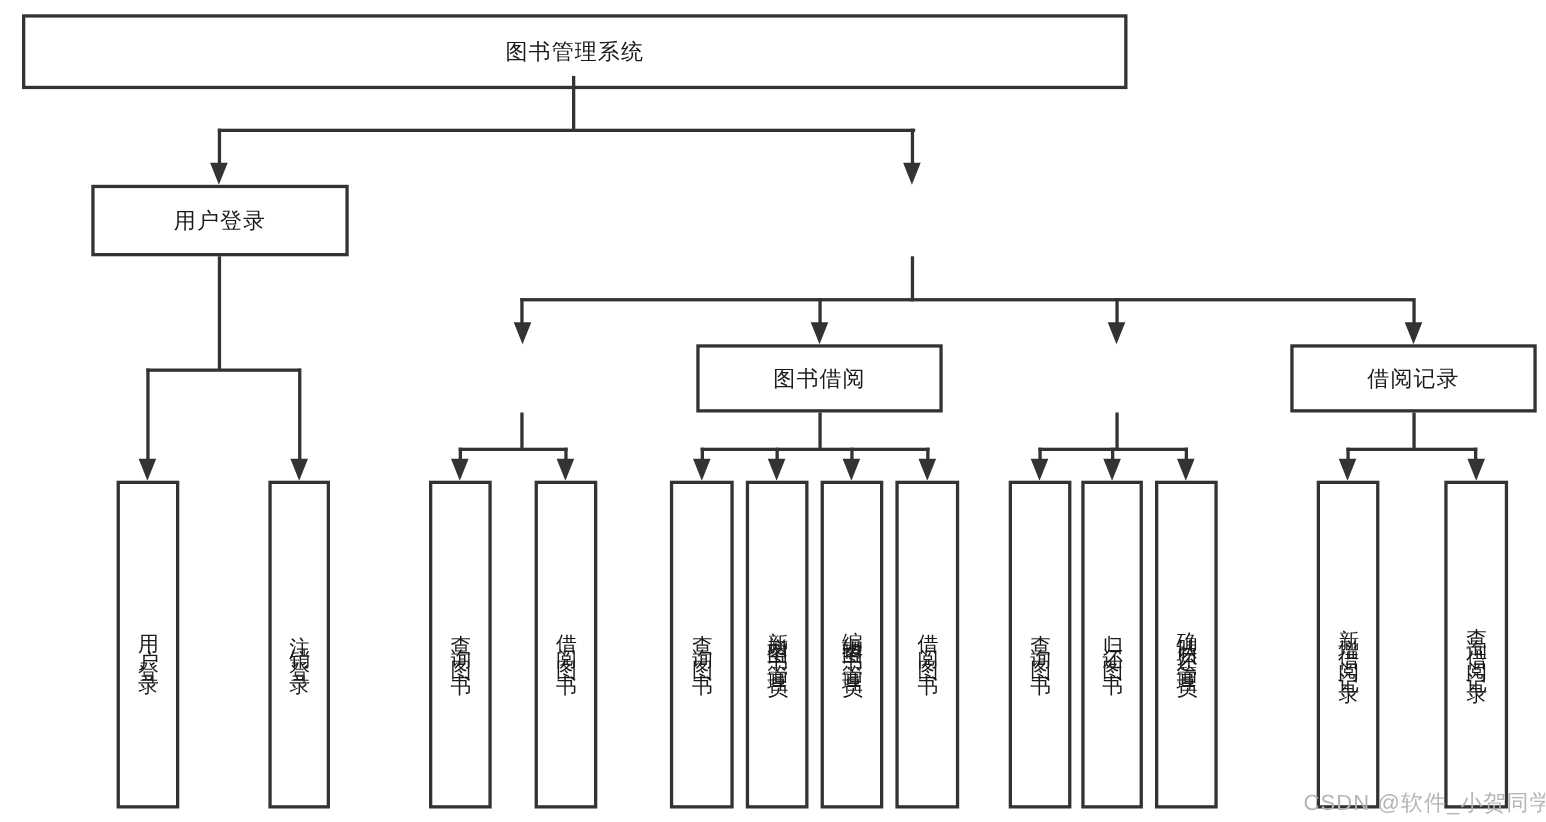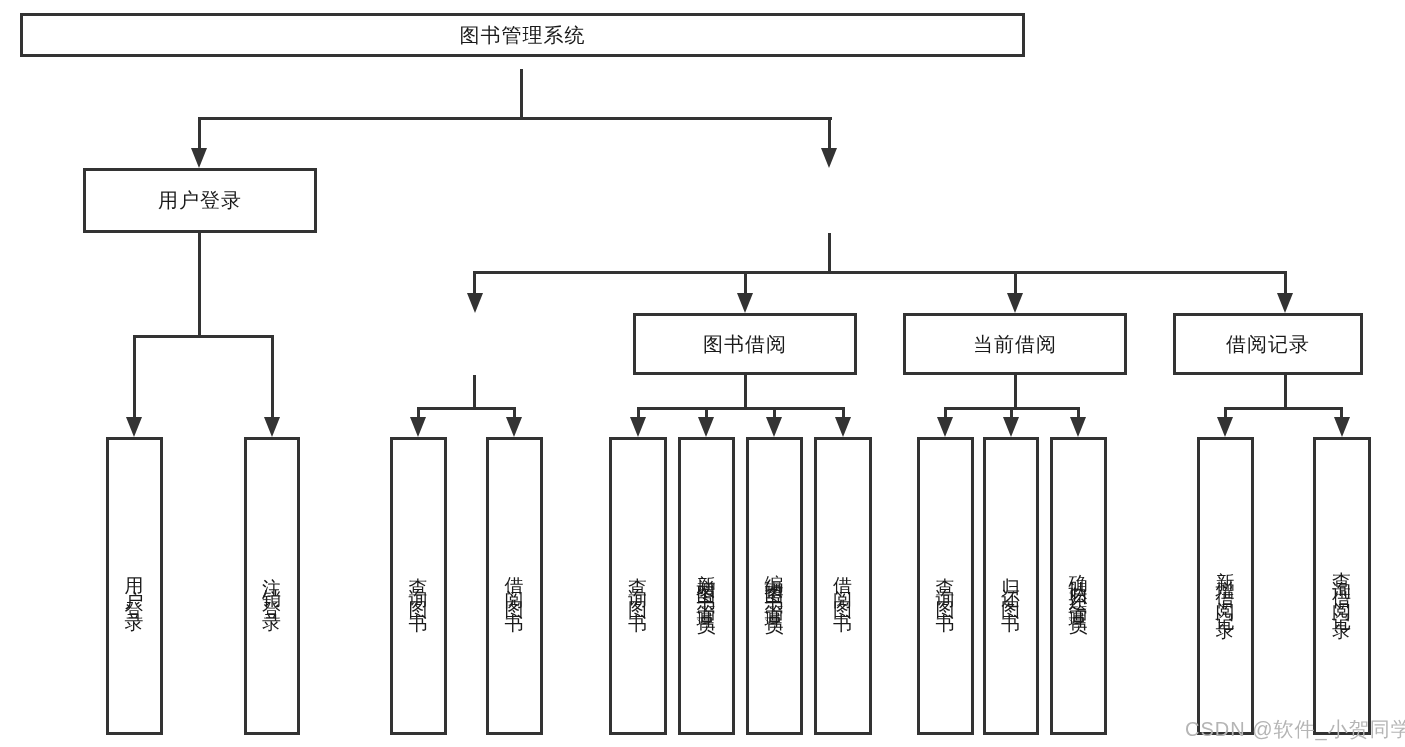--- a/index.html
+++ b/index.html
@@ -65,21 +65,21 @@
     color: #b5b5b5;
     white-space: nowrap;
     letter-spacing: 1px;
   }
 </style>
 </head>
 <body>
 
 <div id="canvas">
 
-  <div class="box" style="left:20px; top:13px; width:1005px; height:44px;font-family:Liberation Mono, monospace;">
+  <div class="box" style="left:20px; top:13px; width:1005px; height:68px;font-family:Liberation Mono, monospace;">
     <span class="hlabel">图书管理系统</span>
   </div>
 
   <div class="vline" style="left:520px; top:69px; height:51px;"></div>
   <div class="hline" style="left:198px; top:117px; width:634px;"></div>
   <div class="vline" style="left:198px; top:117px; height:33px;"></div>
   <div class="tri" style="left:191px; top:148px;"></div>
   <div class="vline" style="left:828px; top:117px; height:33px;"></div>
   <div class="tri" style="left:821px; top:148px;"></div>
 
@@ -101,24 +101,21 @@
   <div class="vline" style="left:744px;  top:271px; height:24px;"></div>
   <div class="tri" style="left:737px;  top:293px;"></div>
   <div class="vline" style="left:1014px; top:271px; height:24px;"></div>
   <div class="tri" style="left:1007px; top:293px;"></div>
   <div class="vline" style="left:1284px; top:271px; height:24px;"></div>
   <div class="tri" style="left:1277px; top:293px;"></div>
 
   <div class="box" style="left:633px; top:313px; width:224px; height:62px;">
     <span class="hlabel">图书借阅</span>
   </div>
-  <div class="box" style="left:903px; top:313px; width:224px; height:62px;">
-    <span class="hlabel">当前借阅</span>
-  </div>
-  <div class="box" style="left:1173px; top:313px; width:190px; height:62px;">
+  <div class="box" style="left:1173px; top:313px; width:224px; height:62px;">
     <span class="hlabel">借阅记录</span>
   </div>
 
   <div class="vline" style="left:473px; top:375px; height:35px;"></div>
   <div class="hline" style="left:417px; top:407px; width:99px;"></div>
   <div class="vline" style="left:417px; top:407px; height:14px;"></div>
   <div class="tri" style="left:410px; top:417px;"></div>
   <div class="vline" style="left:513px; top:407px; height:14px;"></div>
   <div class="tri" style="left:506px; top:417px;"></div>
 

